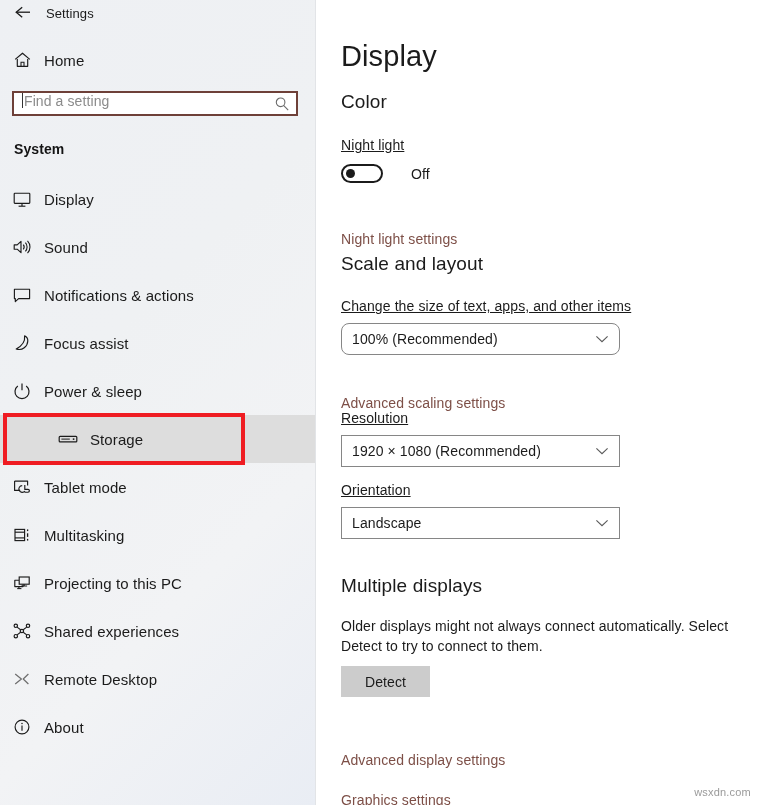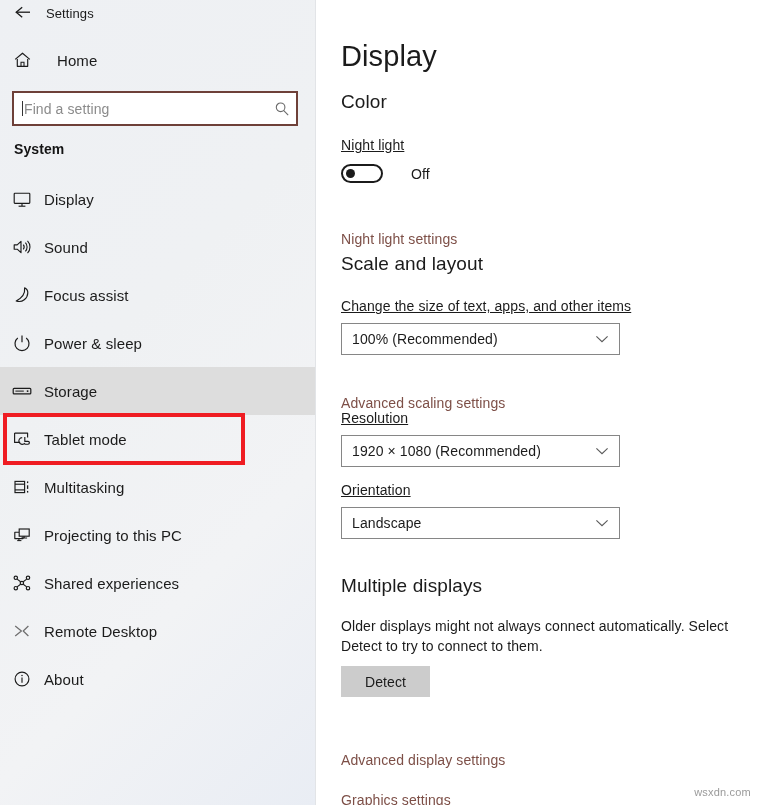--- a/index.html
+++ b/index.html
@@ -73,46 +73,44 @@
   
   .home-row {
     position: absolute;
     left: 0;
     top: 42px;
     width: 256px;
     height: 36px;
     display: flex;
     align-items: center;
     box-sizing: border-box;
-    gap: 13px;
   }
   .home-icon-wrap {
     width: 44px;
     display: flex;
     justify-content: center;
     align-items: center;
   }
   .home-label {
     font-size: 15px;
     color: #1b1b1b;
     letter-spacing: 0.1px;
   }
 
   
   .search-box {
     position: absolute;
     left: 12px;
     top: 91px;
     width: 286px;
-    height: 35px;
+    height: 25px;
     box-sizing: border-box;
     background: #ffffff;
     border: 2px solid #6e4038;
     display: flex;
-    align-items: center;
   }
   .search-caret {
     width: 1px;
     height: 15px;
     background: #333;
     margin-left: 8px;
     flex: 0 0 1px;
   }
   .search-placeholder {
     flex: 1 1 auto;
@@ -152,20 +150,21 @@
   .nav-item {
     position: relative;
     width: 316px;
     height: 48px;
     display: flex;
     align-items: center;
     box-sizing: border-box;
   }
   .nav-item.selected {
     background: #dddddd;
+    padding-left: 46px;
   }
   .nav-icon-wrap {
     width: 44px;
     flex: 0 0 44px;
     display: flex;
     justify-content: center;
     align-items: center;
   }
   .nav-label {
     font-size: 15px;
@@ -380,20 +379,28 @@
           <svg width="20" height="18" viewBox="0 0 20 18">
             <path d="M2.2 6.8 L5.2 6.8 L9.0 3.3 L9.0 14.7 L5.2 11.2 L2.2 11.2 Z" fill="none" stroke="#1b1b1b" stroke-width="1.15" stroke-linejoin="round"></path>
             <path d="M11.3 6.6 A4 4 0 0 1 11.3 11.4" fill="none" stroke="#1b1b1b" stroke-width="1.1"></path>
             <path d="M13.4 4.6 A6.6 6.6 0 0 1 13.4 13.4" fill="none" stroke="#1b1b1b" stroke-width="1.1"></path>
             <path d="M15.5 2.8 A9 9 0 0 1 15.5 15.2" fill="none" stroke="#1b1b1b" stroke-width="1.1"></path>
           </svg>
         </div>
         <div class="nav-label">Sound</div>
       </div>
 
+      <div class="nav-item">
+        <div class="nav-icon-wrap">
+          <svg width="20" height="18" viewBox="0 0 20 18">
+            <path d="M2.4 3.2 L17.6 3.2 L17.6 12.6 L6.6 12.6 L3.3 15.6 L3.3 12.6 L2.4 12.6 Z" fill="none" stroke="#1b1b1b" stroke-width="1.15" stroke-linejoin="round"></path>
+          </svg>
+        </div>
+        <div class="nav-label">Notifications &amp; actions</div>
+      </div>
 
       <div class="nav-item">
         <div class="nav-icon-wrap">
           <svg width="20" height="18" viewBox="0 0 20 18">
             <path d="M12.6 1.9 C13.1 6.1 11.6 11.2 4.2 14.9 C10.4 17.3 15.6 12.1 15.8 7.0 C15.9 4.6 14.7 2.8 12.6 1.9 Z" fill="none" stroke="#1b1b1b" stroke-width="1.15" stroke-linejoin="round"></path>
           </svg>
         </div>
         <div class="nav-label">Focus assist</div>
       </div>
 
@@ -511,21 +518,21 @@
       </div>
       <div class="toggle-state">Off</div>
     </div>
 
     <a class="c-abs link-text" style="left:25px; top:207px;" href="#">Night light settings</a>
 
     <h2 class="c-abs section-head" style="left:25px; top:253px;">Scale and layout</h2>
 
     <div class="c-abs field-label" style="left:25px; top:298px;">Change the size of text, apps, and other items</div>
 
-    <div class="c-abs combo" style="left:25px; top:323px;">
+    <div class="c-abs combo" style="left:25px; top:323px;border-radius:8px;">
       <span class="combo-value">100% (Recommended)</span>
       <span class="combo-arrow">
         <svg width="14" height="10" viewBox="0 0 14 10">
           <path d="M1.4 2.4 L7 7.6 L12.6 2.4" fill="none" stroke="#5a5a5a" stroke-width="1.15"></path>
         </svg>
       </span>
     </div>
 
     <a class="c-abs link-text" style="left:25px; top:371px;text-align:center;" href="#">Advanced scaling settings</a>
 

